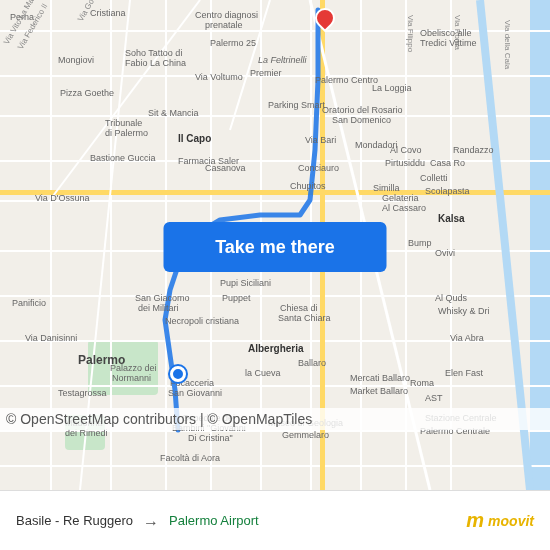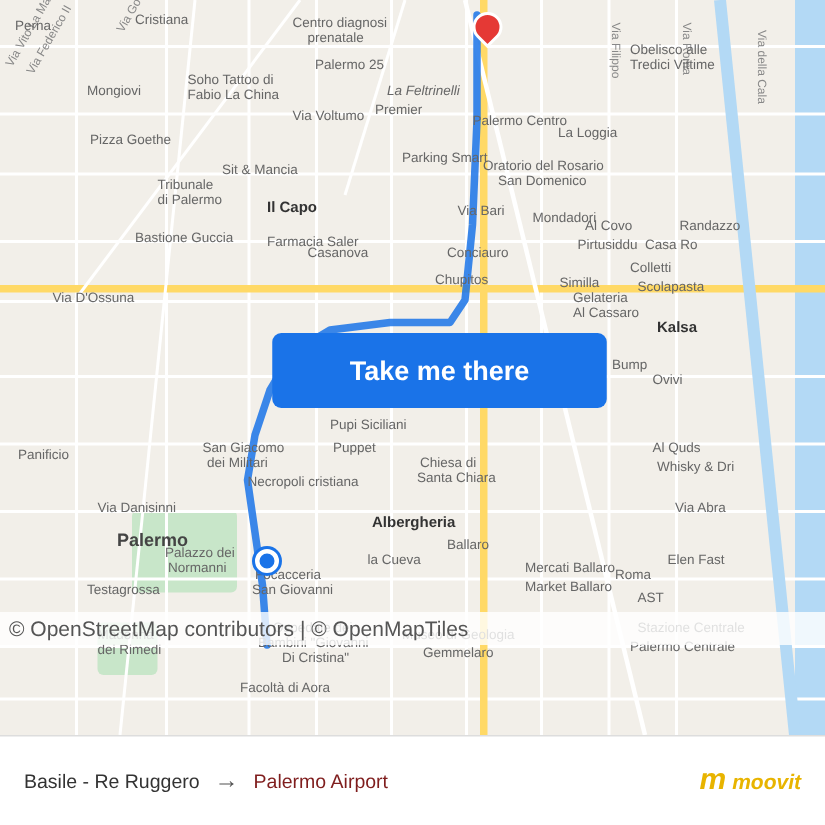--- a/index.html
+++ b/index.html
@@ -57,21 +57,20 @@
       border: none;
       border-radius: 6px;
       color: white;
       font-size: 18px;
       font-weight: bold;
       cursor: pointer;
       z-index: 100;
       display: flex;
       align-items: center;
       justify-content: center;
-      margin-left: 18px;
     }
 
     
     .dest-marker {
       position: absolute;
       top: 8px;
       left: 315px;
       z-index: 50;
     }
     .dest-marker-pin {
@@ -132,21 +131,21 @@
       color: #333;
       font-weight: 500;
     }
     .route-arrow {
       font-size: 16px;
       color: #555;
       margin: 0 10px;
     }
     .route-to {
       font-size: 13px;
-      color: #7f1d1d;
+      color: #15803d;
       font-weight: 500;
     }
 
     
     .moovit-logo {
       margin-left: auto;
       display: flex;
       align-items: center;
       gap: 4px;
     }
@@ -307,21 +306,21 @@
   <span class="map-label-bold" style="top:213px;left:438px;">Kalsa</span>
   <span class="map-label" style="top:238px;left:408px;">Bump</span>
   <span class="map-label" style="top:248px;left:435px;">Ovivi</span>
   <span class="map-label" style="top:278px;left:220px;">Pupi Siciliani</span>
   <span class="map-label" style="top:293px;left:135px;">San Giacomo</span>
   <span class="map-label" style="top:303px;left:138px;">dei Militari</span>
   <span class="map-label" style="top:293px;left:222px;">Puppet</span>
   <span class="map-label" style="top:303px;left:280px;">Chiesa di</span>
   <span class="map-label" style="top:313px;left:278px;">Santa Chiara</span>
   <span class="map-label" style="top:298px;left:12px;">Panificio</span>
-  <span class="map-label" style="top:333px;left:25px;margin-left:40px;">Via Danisinni</span>
+  <span class="map-label" style="top:333px;left:25px;">Via Danisinni</span>
   <span class="map-label-large" style="top:353px;left:78px;">Palermo</span>
   <span class="map-label" style="top:316px;left:165px;">Necropoli cristiana</span>
   <span class="map-label" style="top:293px;left:435px;">Al Quds</span>
   <span class="map-label" style="top:306px;left:438px;">Whisky &amp; Dri</span>
   <span class="map-label-bold" style="top:343px;left:248px;">Albergheria</span>
   <span class="map-label" style="top:358px;left:298px;">Ballaro</span>
   <span class="map-label" style="top:363px;left:110px;">Palazzo dei</span>
   <span class="map-label" style="top:373px;left:112px;">Normanni</span>
   <span class="map-label" style="top:368px;left:245px;">la Cueva</span>
   <span class="map-label" style="top:378px;left:170px;">Focacceria</span>

